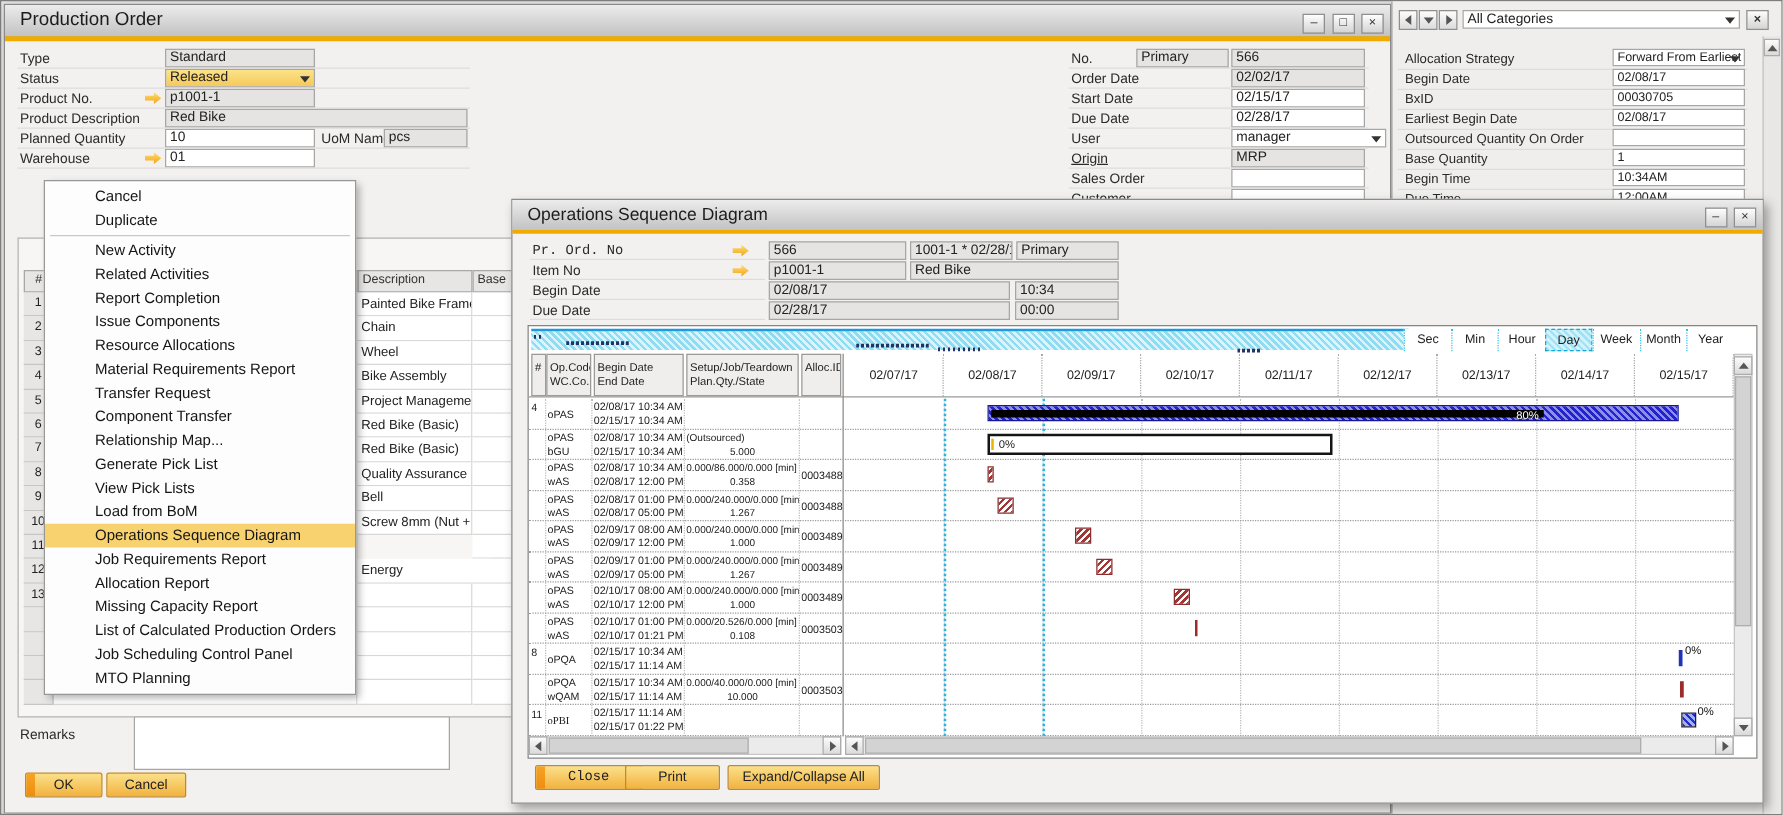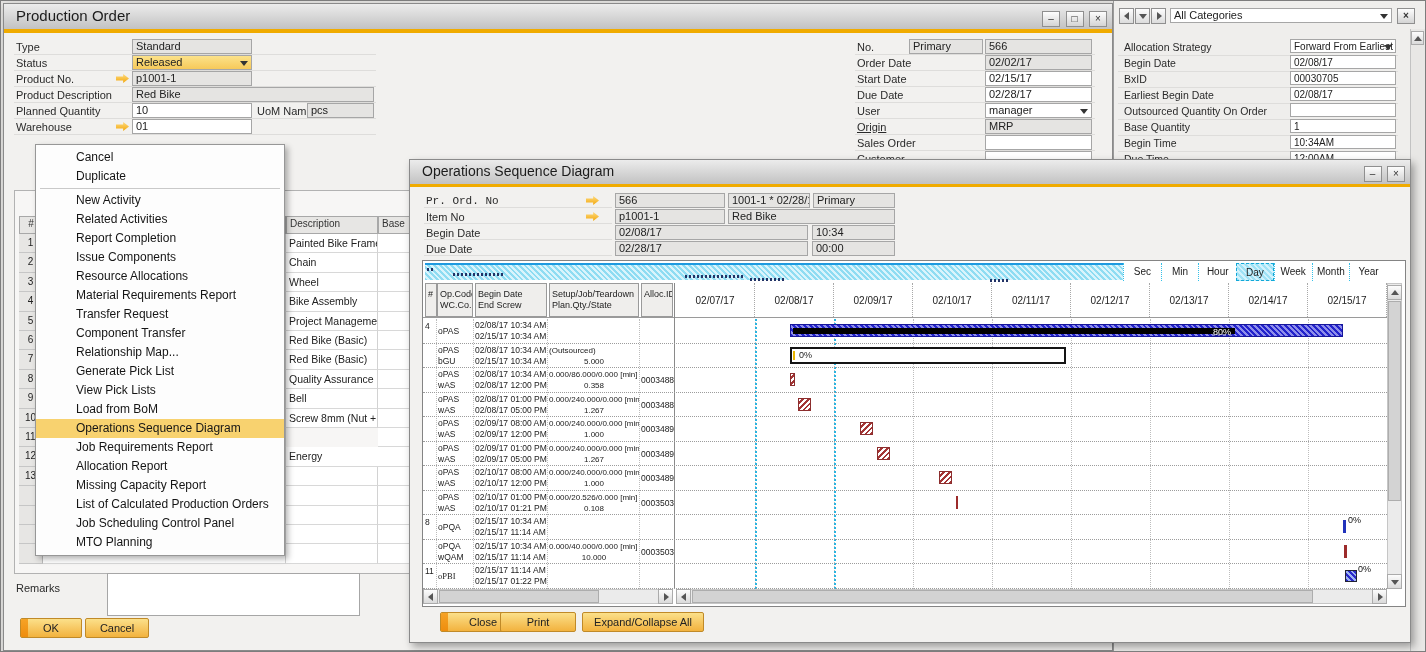--- a/index.html
+++ b/index.html
@@ -117,21 +117,21 @@
     <span class="field-label" style="left:853px;top:37px;">No.</span>
     <span class="inp ro" style="left:905px;top:35px;width:74px;">Primary</span>
     <span class="inp ro" style="left:981px;top:35px;width:107px;">566</span>
     <span class="field-label" style="left:853px;top:53px;">Order Date</span>
     <span class="inp ro" style="left:981px;top:51px;width:107px;">02/02/17</span>
     <span class="field-label" style="left:853px;top:69px;">Start Date</span>
     <span class="inp" style="left:981px;top:67px;width:107px;">02/15/17</span>
     <span class="field-label" style="left:853px;top:85px;">Due Date</span>
     <span class="inp" style="left:981px;top:83px;width:107px;">02/28/17</span>
     <span class="field-label" style="left:853px;top:101px;">User</span>
-    <span class="inp dd" style="left:981px;top:99px;width:107px;">manager</span>
+    <span class="inp dd" style="left:981px;top:99px;width:124px;">manager</span>
     <span class="field-label" style="left:853px;top:117px;text-decoration:underline;">Origin</span>
     <span class="inp ro" style="left:981px;top:115px;width:107px;">MRP</span>
     <span class="field-label" style="left:853px;top:133px;">Sales Order</span>
     <span class="inp" style="left:981px;top:131px;width:107px;"></span>
     <span class="field-label" style="left:853px;top:149px;">Customer</span>
     <span class="inp" style="left:981px;top:147px;width:107px;"></span>
 
     <div class="po-panel" id="po-grid">
         <div class="gcell ghead" style="position: absolute; left: 4px; top: 25px; width: 24px; height: 18px; text-align: center;">#</div>
         <div class="gcell ghead" style="position: absolute; left: 28px; top: 25px; width: 243px; height: 18px;"></div>
@@ -298,21 +298,21 @@
         <div class="scalebtn" style="position: absolute; left: 926.2px; top: 2px; width: 37.7px; height: 18px;">Year</div>
         <div class="colhead" style="position: absolute; left: 2px; top: 22px; width: 12px; height: 34px;">
           <div>#</div>
         </div>
         <div class="colhead" style="position: absolute; left: 14px; top: 22px; width: 36px; height: 34px;">
           <div>Op.Code</div>
           <div>WC.Co...</div>
         </div>
         <div class="colhead" style="position: absolute; left: 52px; top: 22px; width: 72px; height: 34px;">
           <div>Begin Date</div>
-          <div>End Screw</div>
+          <div>End Date</div>
         </div>
         <div class="colhead" style="position: absolute; left: 126px; top: 22px; width: 90px; height: 34px;">
           <div>Setup/Job/Teardown</div>
           <div>Plan.Qty./State</div>
         </div>
         <div class="colhead" style="position: absolute; left: 218px; top: 22px; width: 32px; height: 34px;">
           <div>Alloc.ID</div>
         </div>
         <div class="datehead" style="position: absolute; left: 253px; top: 22px; width: 79px; height: 34px;">02/07/17</div>
         <div class="datehead" style="position: absolute; left: 332px; top: 22px; width: 79px; height: 34px;">02/08/17</div>
@@ -531,21 +531,21 @@
         <div class="sb-track" style="position: absolute; left: 964px; top: 22px; width: 15px; height: 306px;"></div>
         <div class="sb-btn" style="position: absolute; left: 964px; top: 24px; width: 15px; height: 15px;">
           <span class="tri tri-up"></span>
         </div>
         <div class="sb-btn" style="position: absolute; left: 964px; top: 313px; width: 15px; height: 15px;">
           <span class="tri tri-down"></span>
         </div>
         <div class="sb-thumb" style="position: absolute; left: 965px; top: 40px; width: 13px; height: 200px;"></div>
       </div>
 
-    <div class="btn default" style="left:30px;top:452px;width:86px;">Close</div>
+    <div class="btn default" style="left:18px;top:452px;width:86px;font-family:Liberation Mono, monospace;">Close</div>
     <div class="btn" style="left:90px;top:452px;width:76px;">Print</div>
     <div class="btn" style="left:172px;top:452px;width:122px;">Expand/Collapse All</div>
   <div class="rowline" style="position: absolute; left: 14px; top: 47px; width: 188px; height: 1px;"></div>
       <div class="rowline" style="position: absolute; left: 14px; top: 63px; width: 188px; height: 1px;"></div>
       <div class="rowline" style="position: absolute; left: 14px; top: 79px; width: 188px; height: 1px;"></div>
       <div class="rowline" style="position: absolute; left: 14px; top: 95px; width: 188px; height: 1px;"></div>
     </section>
 
   <aside class="rpanel">
     <span class="navbtn" style="left:5px;">

